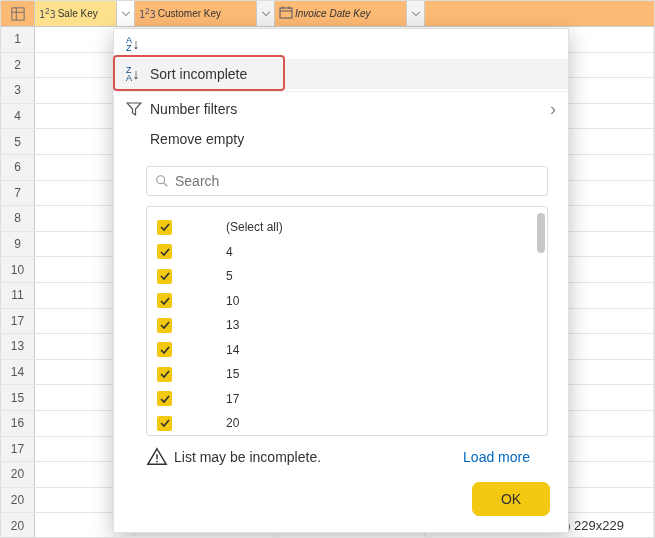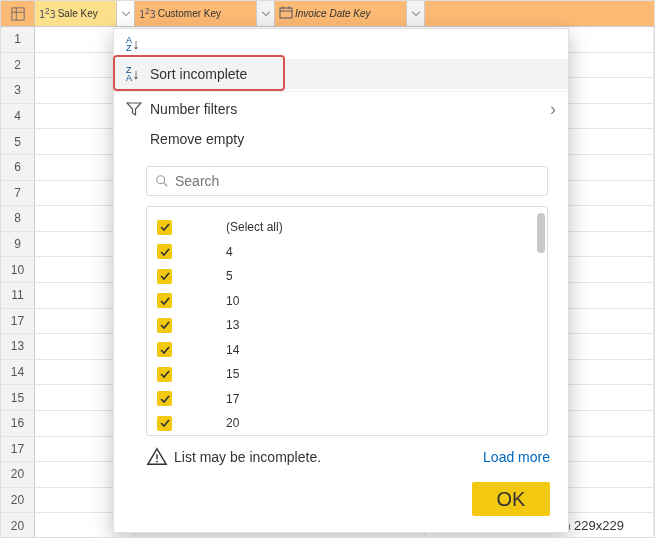--- a/index.html
+++ b/index.html
@@ -56,23 +56,23 @@
   .filter-scroll { position:absolute; right:2px; top:6px; width:8px; height:40px; background:#c8c8c8; border-radius:4px; }
   .filter-list { padding:8px 10px; }
   .filter-item { display:flex; align-items:center; height:24.5px; font-size:12px; color:#333;gap:44px; }
   .chk { width:15px; height:15px; background:#F2C811; border-radius:2px; margin-right:10px; display:flex; align-items:center; justify-content:center; }
   .chk svg { width:10px; height:10px; }
 
   
   .dd-footer { display:flex; align-items:center; padding:10px 18px 14px 32px; }
   .warn-icon { width:22px; height:22px; margin-right:6px; }
   .footer-text { font-size:14px; color:#333; }
-  .load-more { margin-left:auto; color:#0066bf; font-size:14px; cursor:pointer; margin-right:0; }
+  .load-more { margin-left:auto; color:#0066bf; font-size:14px; cursor:pointer; margin-right:20px; }
   .btn-row { display:flex; justify-content:flex-end; padding:0 18px 16px 0; gap:10px; }
-  .btn { min-width:78px; height:34px; display:flex; align-items:center; justify-content:center; font-size:20px; border-radius:2px; cursor:pointer; }
+  .btn { min-width:78px; height:34px; display:flex; align-items:center; justify-content:center; font-size:14px; border-radius:7px; cursor:pointer; }
   .btn-ok { background:#F2C811; color:#333; border:1px solid #F2C811; }
   .btn-cancel { background:#fff; border:1px solid #ccc; color:#333; }
 
   .type-num { font-family:monospace; font-size:11px; color:#556; }
   .type-date { font-size:12px; }
   .type-text { font-size:11px; }
 
   .table-icon svg { width:14px; height:14px; }
 </style>
 </head>

